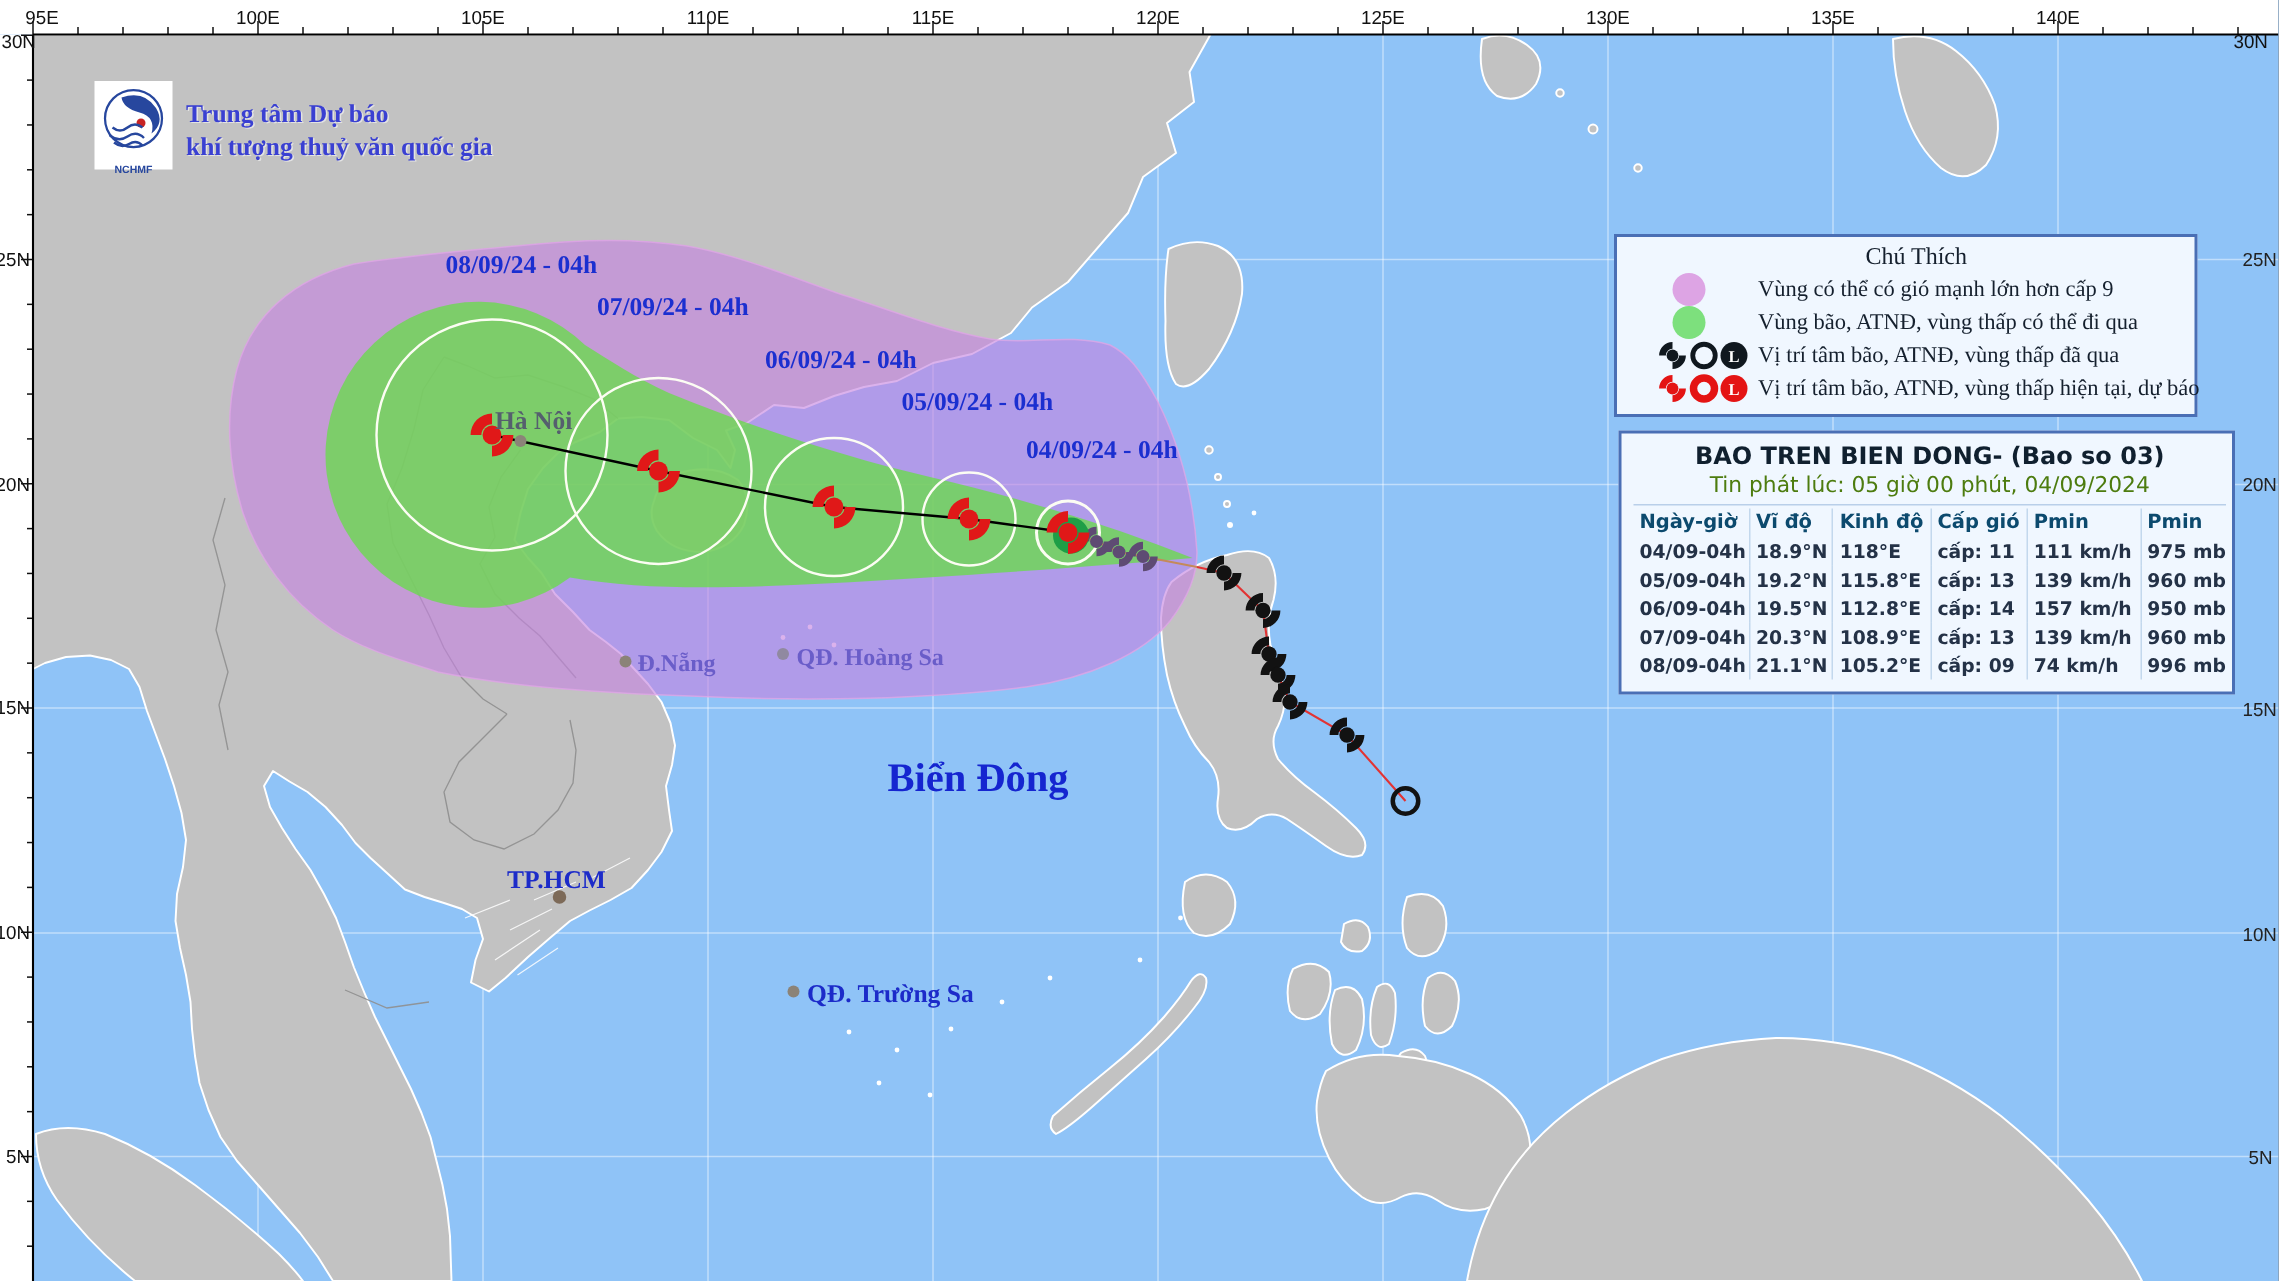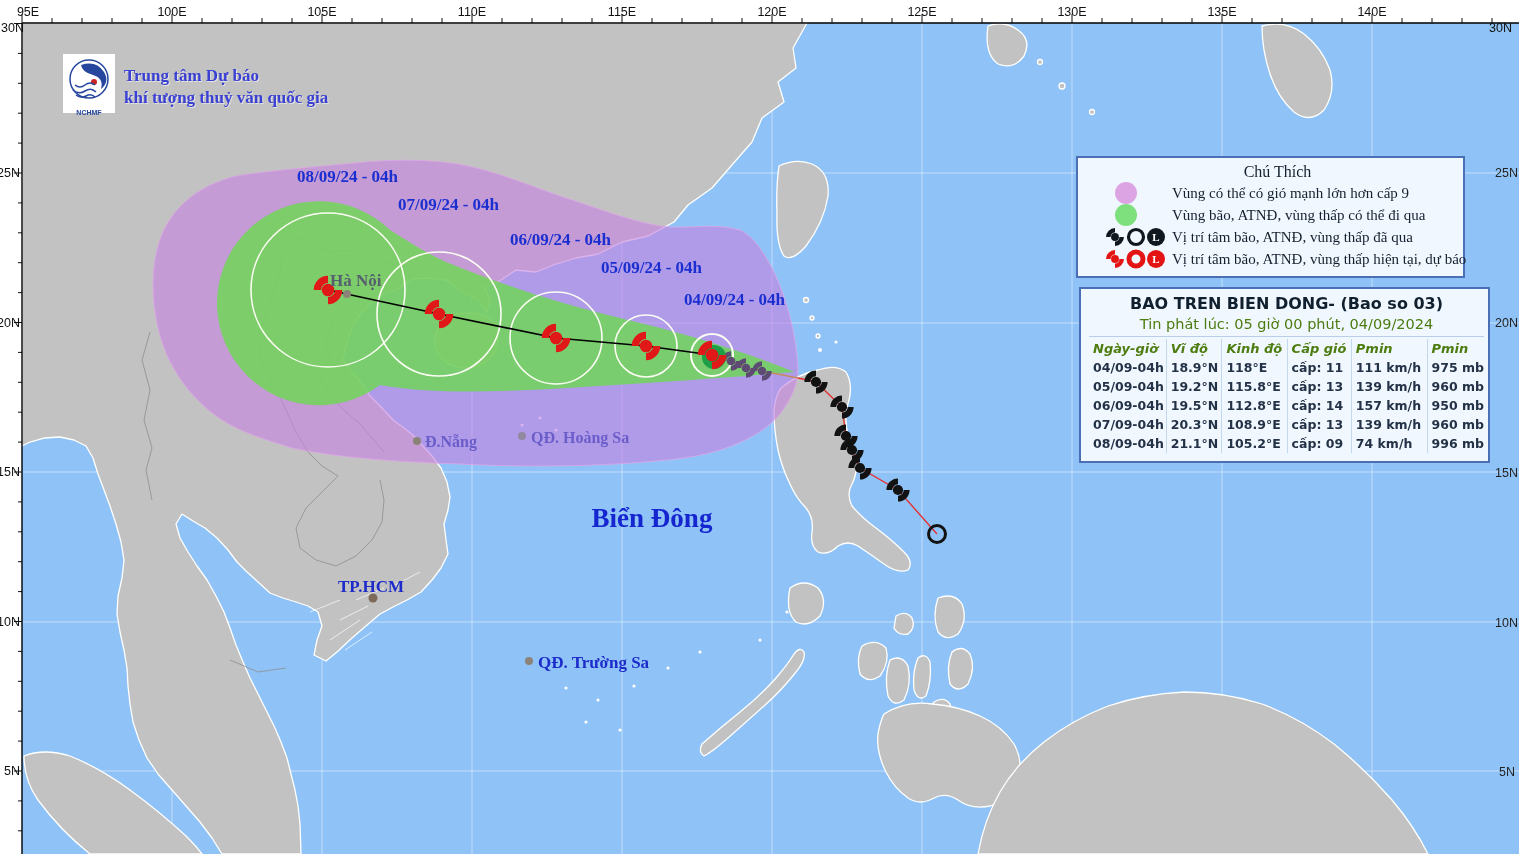--- a/index.html
+++ b/index.html
@@ -16,21 +16,21 @@
   .legend-label{font-size:15px;color:#15202e;white-space:nowrap;}
 
   #storm-box{left:1063px;top:287px;width:411px;height:176px;padding:4px 4px 2px 8px;
              font-family:"DejaVu Sans","Liberation Sans",sans-serif;margin-left:16px;}
   .storm-title{text-align:center;font-weight:bold;font-size:16px;color:#10202f;line-height:21px;}
   .storm-issued{text-align:center;font-size:14.5px;color:#4d7c0f;line-height:20px;
                 border-bottom:1px solid rgba(140,175,215,.55);padding-bottom:2px;}
   table.storm{border-collapse:collapse;table-layout:fixed;margin-top:2px;}
   table.storm td,table.storm th{font-size:12.5px;color:#243247;text-align:left;padding:0 0 0 4px;
         height:19px;white-space:nowrap;overflow:hidden;border-left:1px solid rgba(150,185,220,.5);font-weight:bold;}
-  table.storm th{font-weight:bold;color:#4d7c0f;font-size:13px;font-style:italic;}
+  table.storm th{font-weight:bold;color:#0c4a6e;font-size:13px;}
   table.storm td:first-child,table.storm th:first-child{border-left:none;}
   .c0{width:78px}.c1{width:57px}.c2{width:67px}.c3{width:66px}.c4{width:78px}.c5{width:53px}
 
   
   #logo-box{position:absolute;left:63px;top:54px;width:52px;height:59px;background:#fff;}
   #agency-title{position:absolute;left:124px;top:65px;color:#3a40d2;font-weight:bold;font-size:17px;
                 line-height:22px;text-shadow:1px 1px 0 rgba(255,255,255,.55);white-space:nowrap;}
 </style>
 </head>
 <body>

